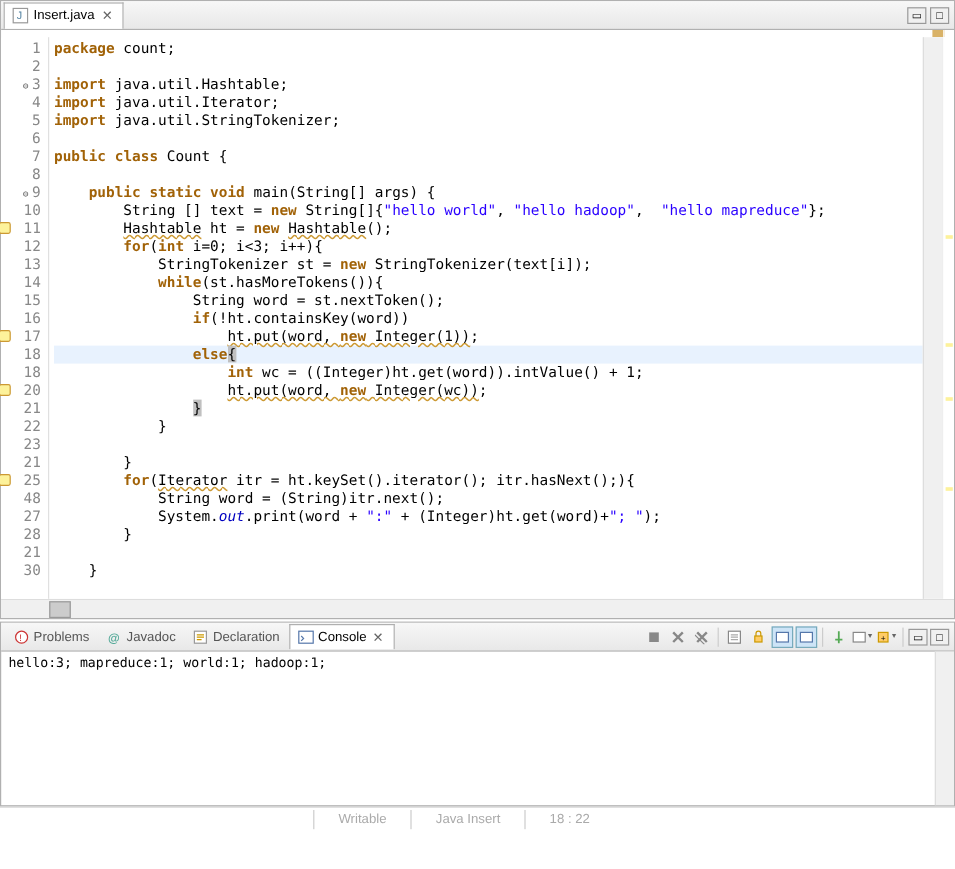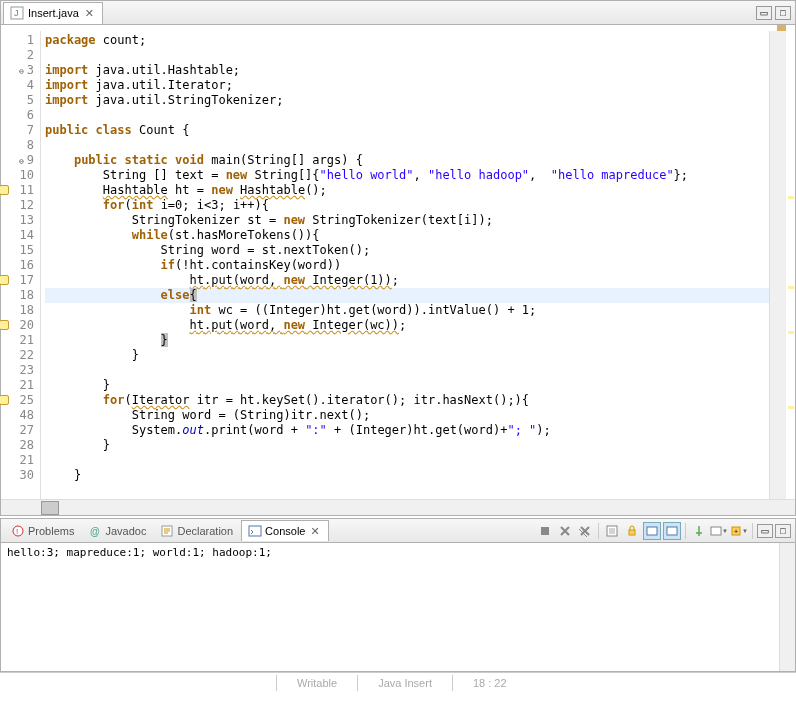--- a/index.html
+++ b/index.html
@@ -47,21 +47,21 @@
     .view-tab.active { background: #fff; border: 1px solid #b0b0b0; border-bottom: none; color: #000; text-align: center; }
     .view-icon { width: 14px; height: 14px; }
     
     .console-toolbar { position: absolute; right: 4px; display: flex; gap: 2px; align-items: center; }
     .tool-btn { width: 18px; height: 18px; display: flex; align-items: center; justify-content: center; cursor: pointer; }
     
     .console-header { padding: 3px 6px; color: #888; font-size: 11px; border-bottom: none; }
     .console-output { padding: 3px 6px; font-family: Consolas, monospace; font-size: 11px; height: 128px; position: relative; }
     .console-vscroll { position: absolute; right: 0; top: 0; bottom: 0; width: 16px; background: #f0f0f0; border-left: 1px solid #ddd; }
     
-    .status-bar { height: 20px; border-top: 1px solid #ccc; display: flex; align-items: center; padding: 0 16px; font-size: 11px; color: #aaa; }
+    .status-bar { height: 20px; border-top: 1px solid #ccc; display: flex; align-items: center; padding: 0 1px; font-size: 11px; color: #aaa; }
     .status-sep { border-left: 1px solid #ccc; height: 16px; margin: 0 20px; }
   </style>
 </head>
 <body>
 
 <div class="editor-pane">
   <div class="tab-bar">
     <div class="tab">
       <span class="tab-icon">
         <svg width="14" height="14" viewBox="0 0 14 14">

